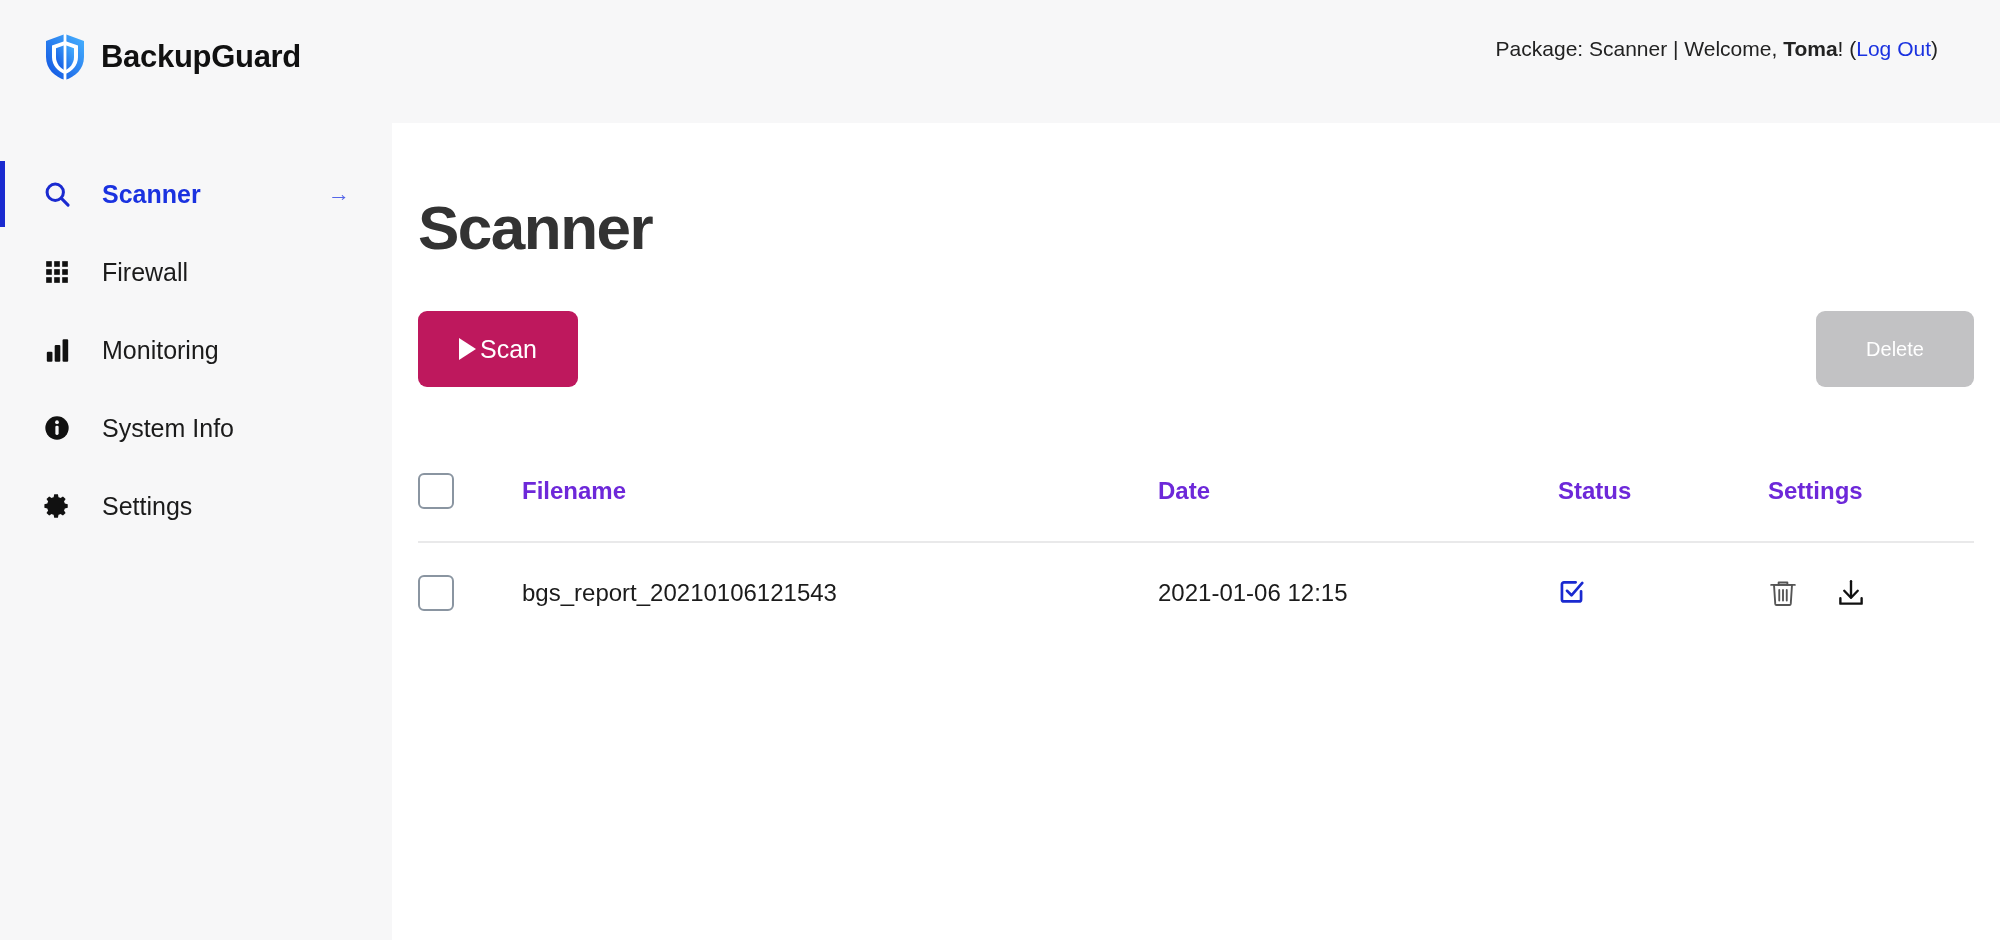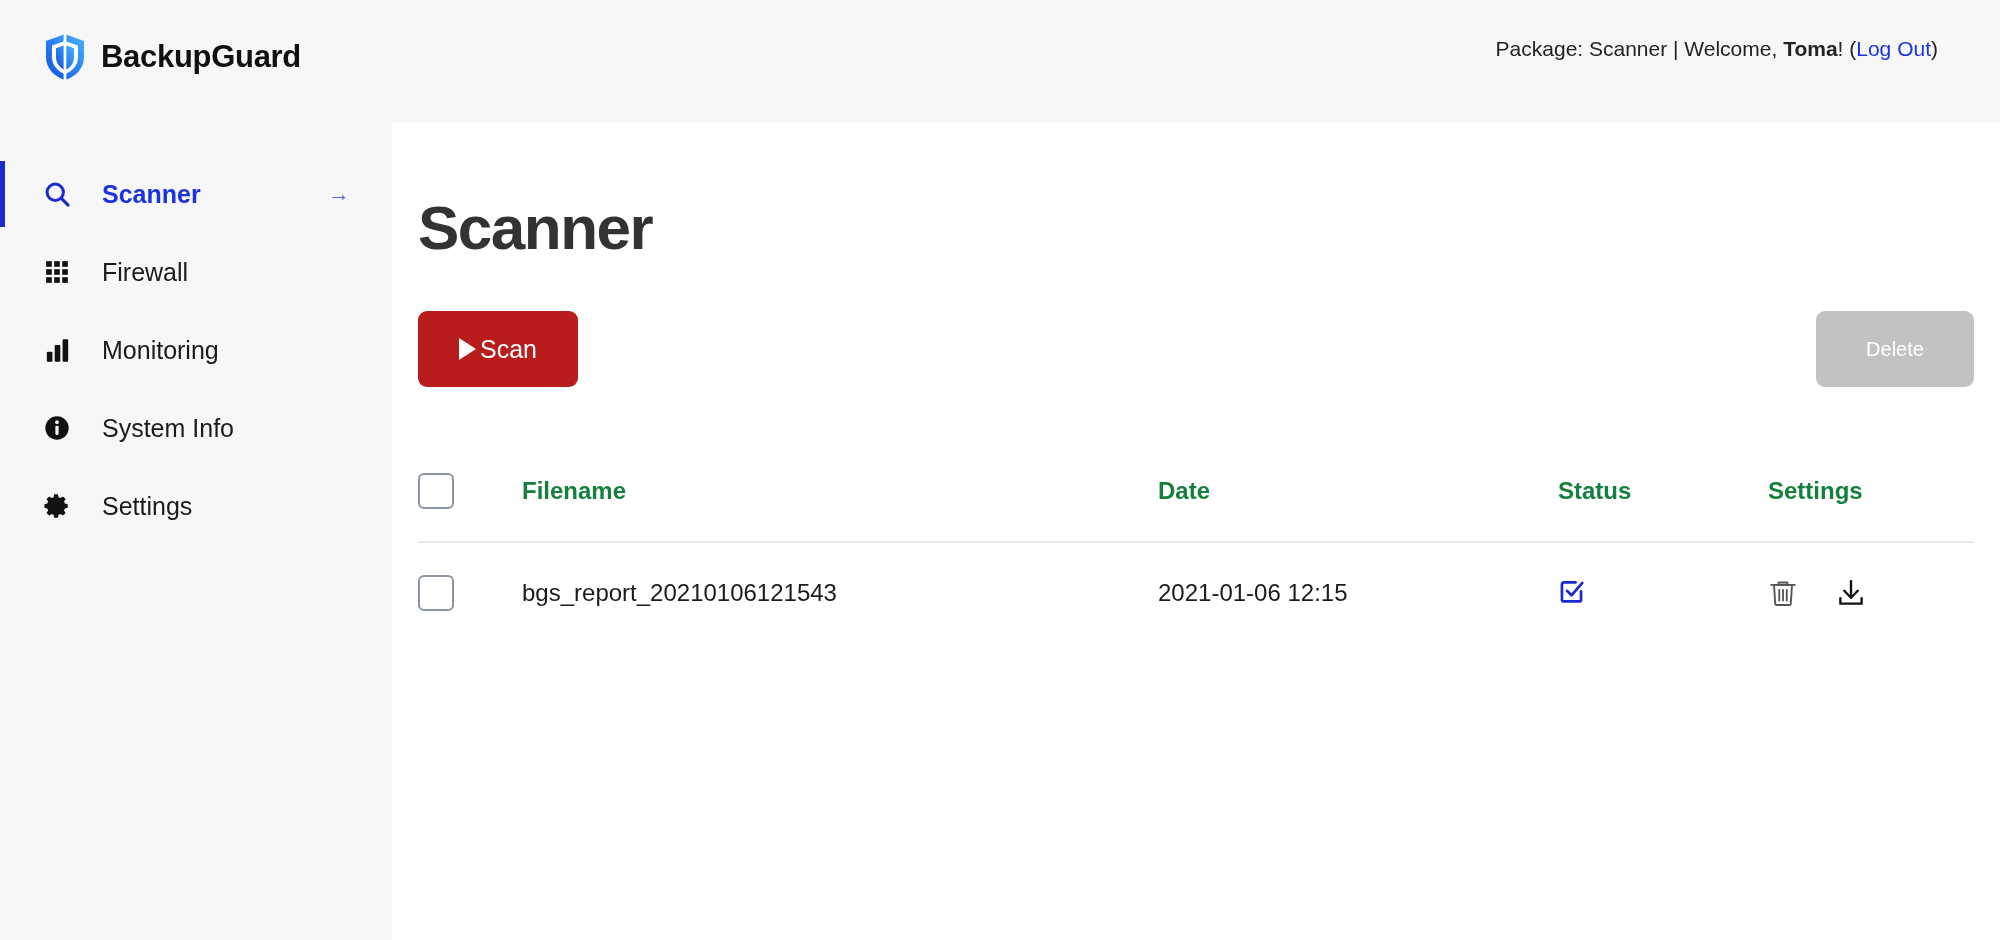--- a/index.html
+++ b/index.html
@@ -155,21 +155,21 @@
     top: 188px;
     width: 1556px;
     height: 80px;
   }
   .btn-scan {
     position: absolute;
     left: 0;
     top: 0;
     width: 160px;
     height: 76px;
-    background: #b91c1c;
+    background: #be185d;
     border: none;
     border-radius: 9px;
     color: #ffffff;
     font-family: "Liberation Sans", sans-serif;
     font-size: 25px;
     display: flex;
     align-items: center;
     justify-content: center;
     gap: 4px;
     cursor: pointer;
@@ -213,21 +213,21 @@
   .trow.head { height: 100px; border-bottom: 2px solid #e9e9ea; }
   .c-check   { width: 104px; flex: 0 0 104px; display: flex; align-items: center; }
   .c-name    { width: 636px; flex: 0 0 636px; }
   .c-date    { width: 400px; flex: 0 0 400px; }
   .c-status  { width: 210px; flex: 0 0 210px; }
   .c-actions { width: 206px; flex: 0 0 206px; }
 
   .th {
     font-size: 24px;
     font-weight: bold;
-    color: #15803d;
+    color: #6d28d9;
   }
   .td {
     font-size: 24px;
     color: #1b1b1b;
   }
   .checkbox {
     width: 36px;
     height: 36px;
     border: 2px solid #8a95a1;
     border-radius: 6px;

